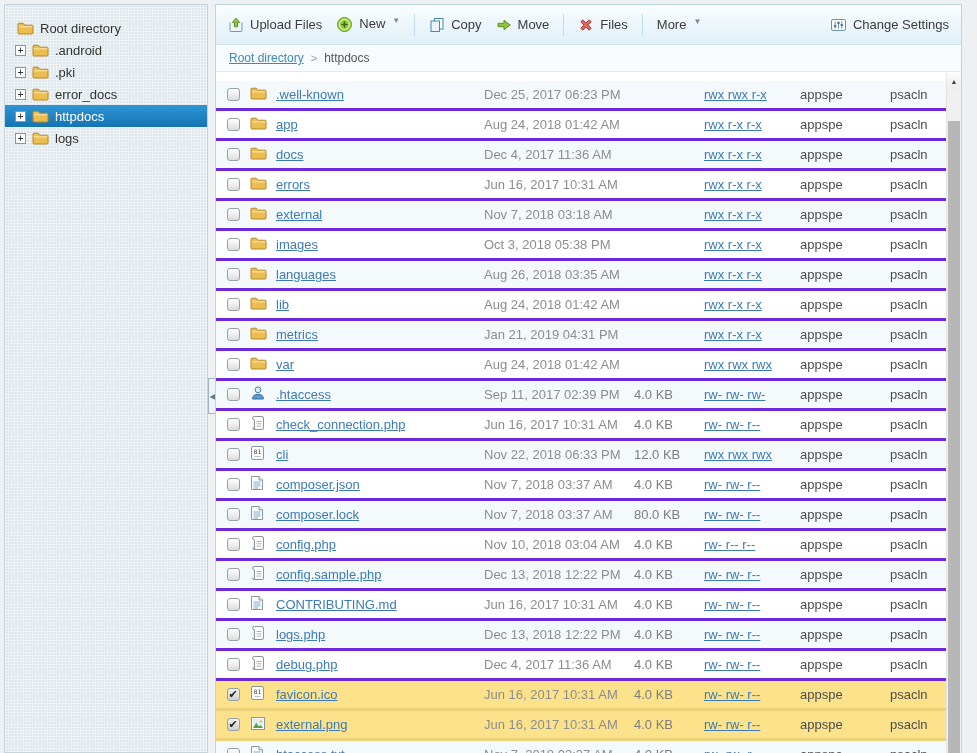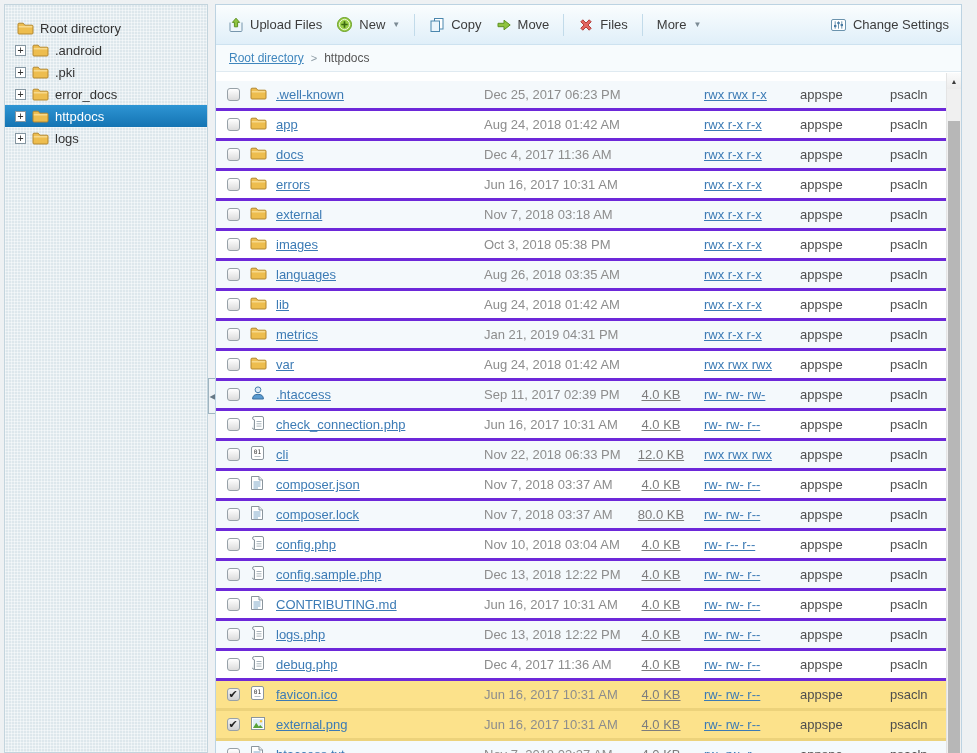--- a/index.html
+++ b/index.html
@@ -57,21 +57,21 @@
     background: #fff; border: 1px solid #bcd3e2; overflow: hidden;
   }
 
   
   .toolbar {
     height: 40px; display: flex; align-items: center; gap: 14px;
     padding: 0 12px;
     background: linear-gradient(#fafdfe, #e0eff9);
     border-bottom: 1px solid #cde2f0;
   }
-  .tb-btn { display: flex; align-items: center; gap: 6px; cursor: pointer; color: #3c3c3c; }
+  .tb-btn { display: flex; align-items: flex-start; gap: 6px; cursor: pointer; color: #3c3c3c; }
   .tb-btn .tb-icon { display: inline-flex; }
   .tb-sep { width: 1px; height: 22px; background: #c2dbea; }
   .caret { font-size: 8px; color: #7b8a94; margin-left: 1px; }
   .tb-right { margin-left: auto; }
 
   
   .breadcrumb {
     height: 27px; display: flex; align-items: center; gap: 7px;
     padding: 0 13px; font-size: 12px;
     background: #f7fbfd; border-bottom: 1px solid #dfeaf1;
@@ -87,21 +87,21 @@
     height: 30px; display: flex; align-items: center;
     border-bottom: 3px solid #6d28d9; font-size: 13px;
   }
   .file-row.tint { background: #f4f9fc; }
   .file-row.selected { background: #fce28b; border-bottom-color: #ecd27b; }
   .cell-cb { width: 34px; display: flex; justify-content: center; flex: none; }
   .cell-icon { width: 26px; display: flex; flex: none; }
   .cell-name { flex: 1; overflow: hidden; white-space: nowrap; }
   .cell-name a, .cell-perm a { color: #3c7bb5; text-decoration: underline; }
   .cell-date { width: 150px; flex: none; color: #8d8d8d; }
-  .cell-size { width: 70px; flex: none; text-align: center; padding-right: 16px; color: #7d7d7d; text-decoration: underline; }
+  .cell-size { width: 70px; flex: none; text-align: left; padding-right: 16px; color: #7d7d7d; }
   .cell-perm { width: 96px; flex: none; }
   .cell-user { width: 58px; flex: none; color: #4d4d4d; }
   .cell-group { width: 56px; flex: none; color: #4d4d4d; margin-left: 32px; }
   .checkbox {
     width: 13px; height: 13px; border: 1px solid #97a1a8; border-radius: 3px;
     background: linear-gradient(#ffffff, #dcdcdc);
     display: flex; align-items: center; justify-content: center;
     font-size: 11px; line-height: 11px; color: #222; cursor: pointer;
   }
   .checkbox.checked { background: linear-gradient(#f2f2f2, #d0d0d0); }

